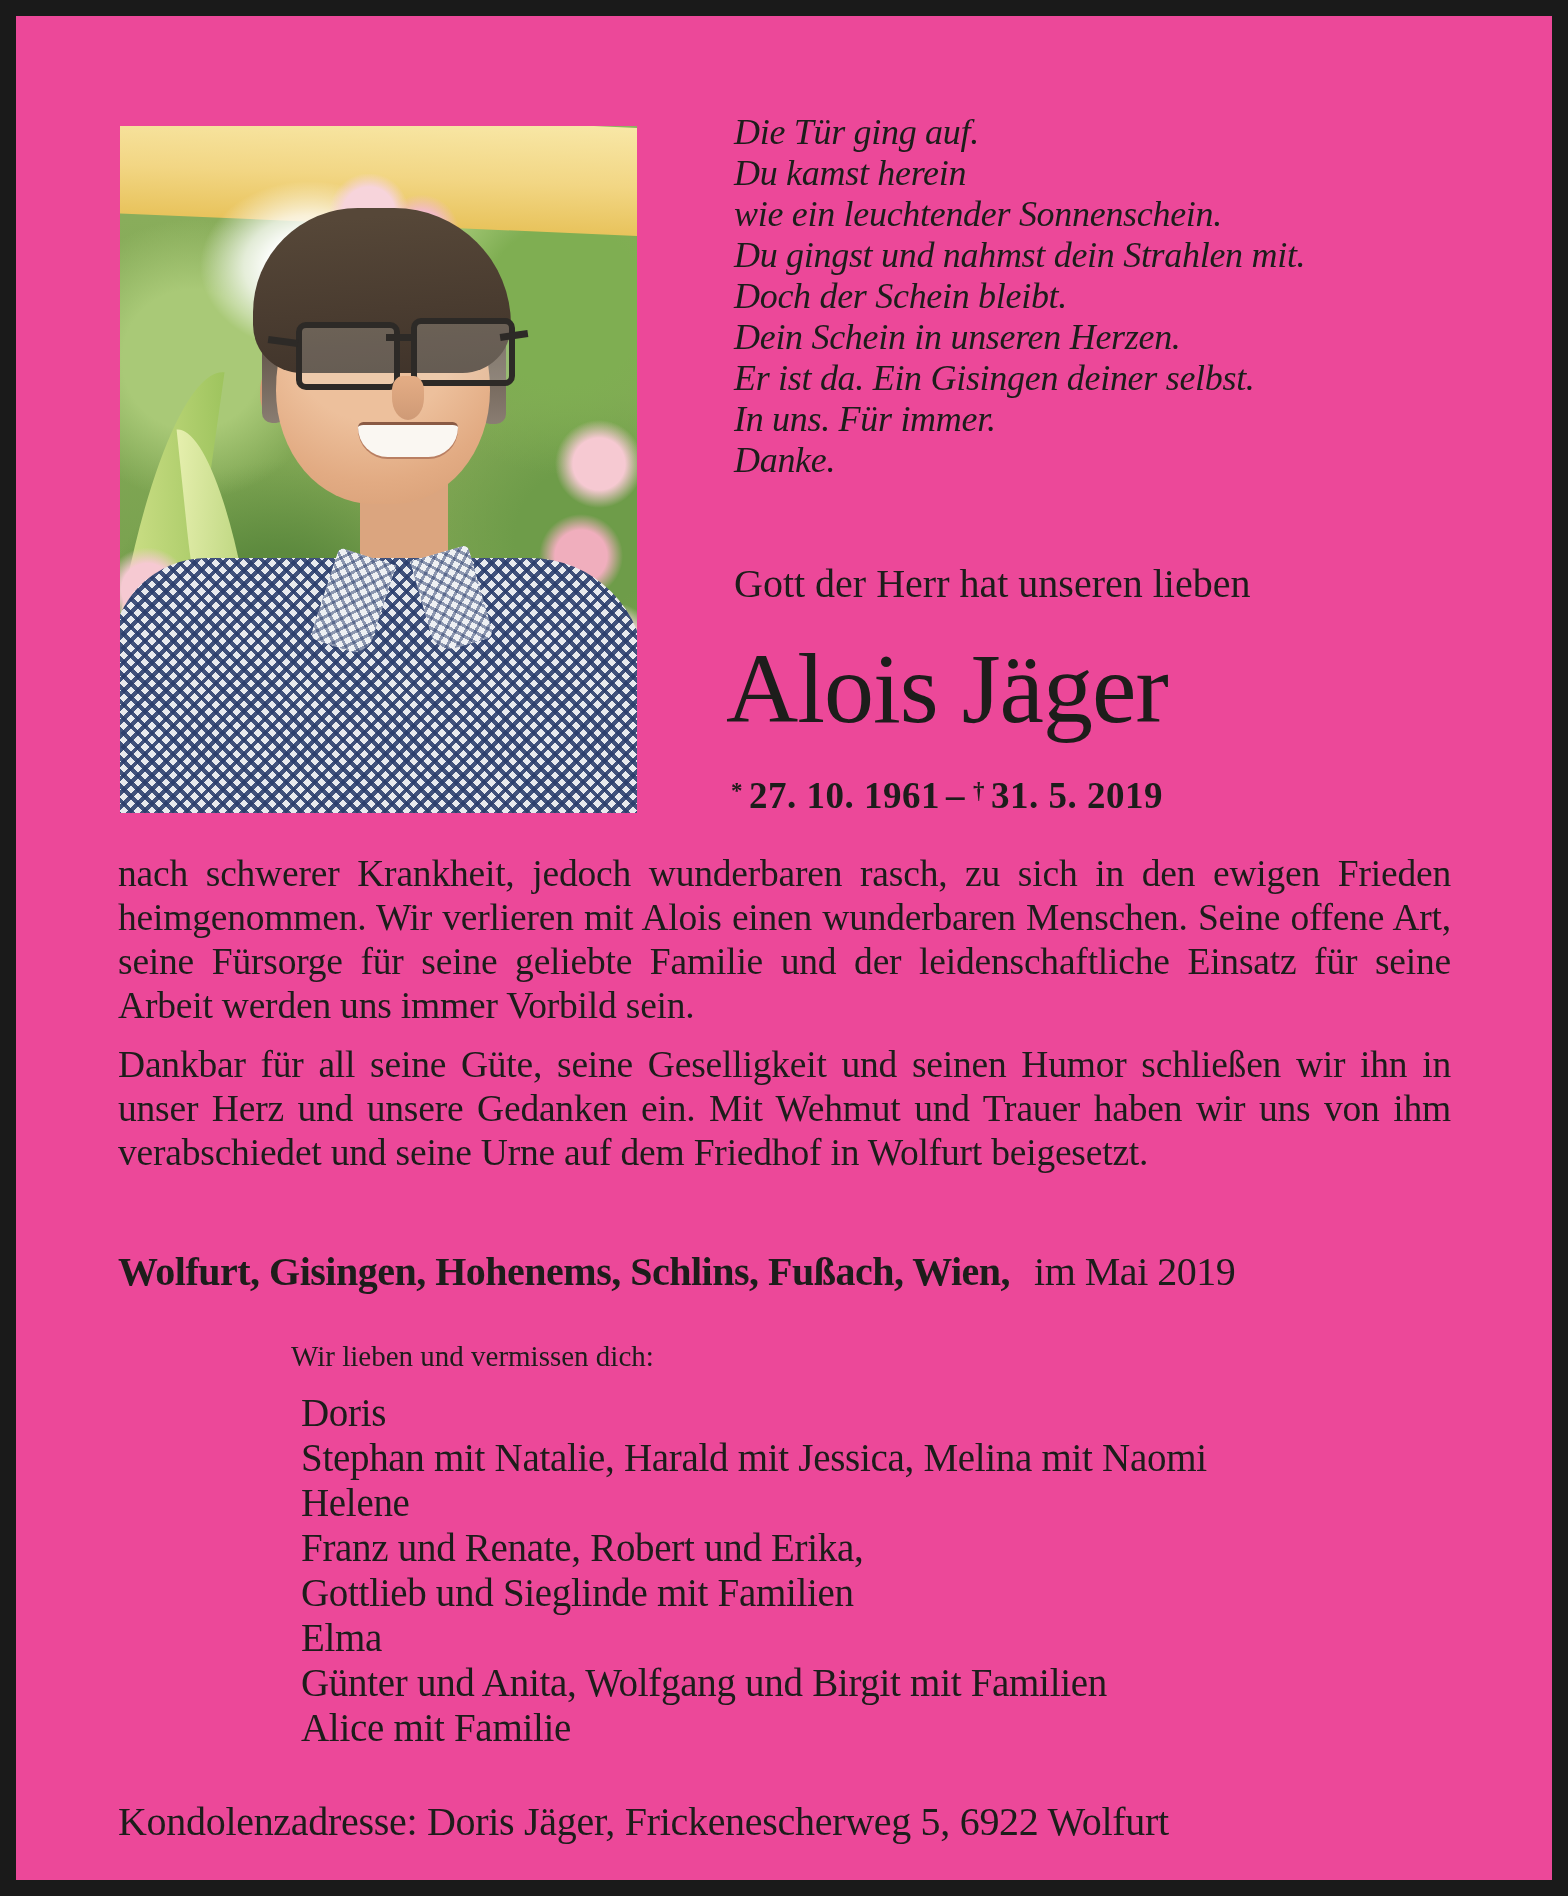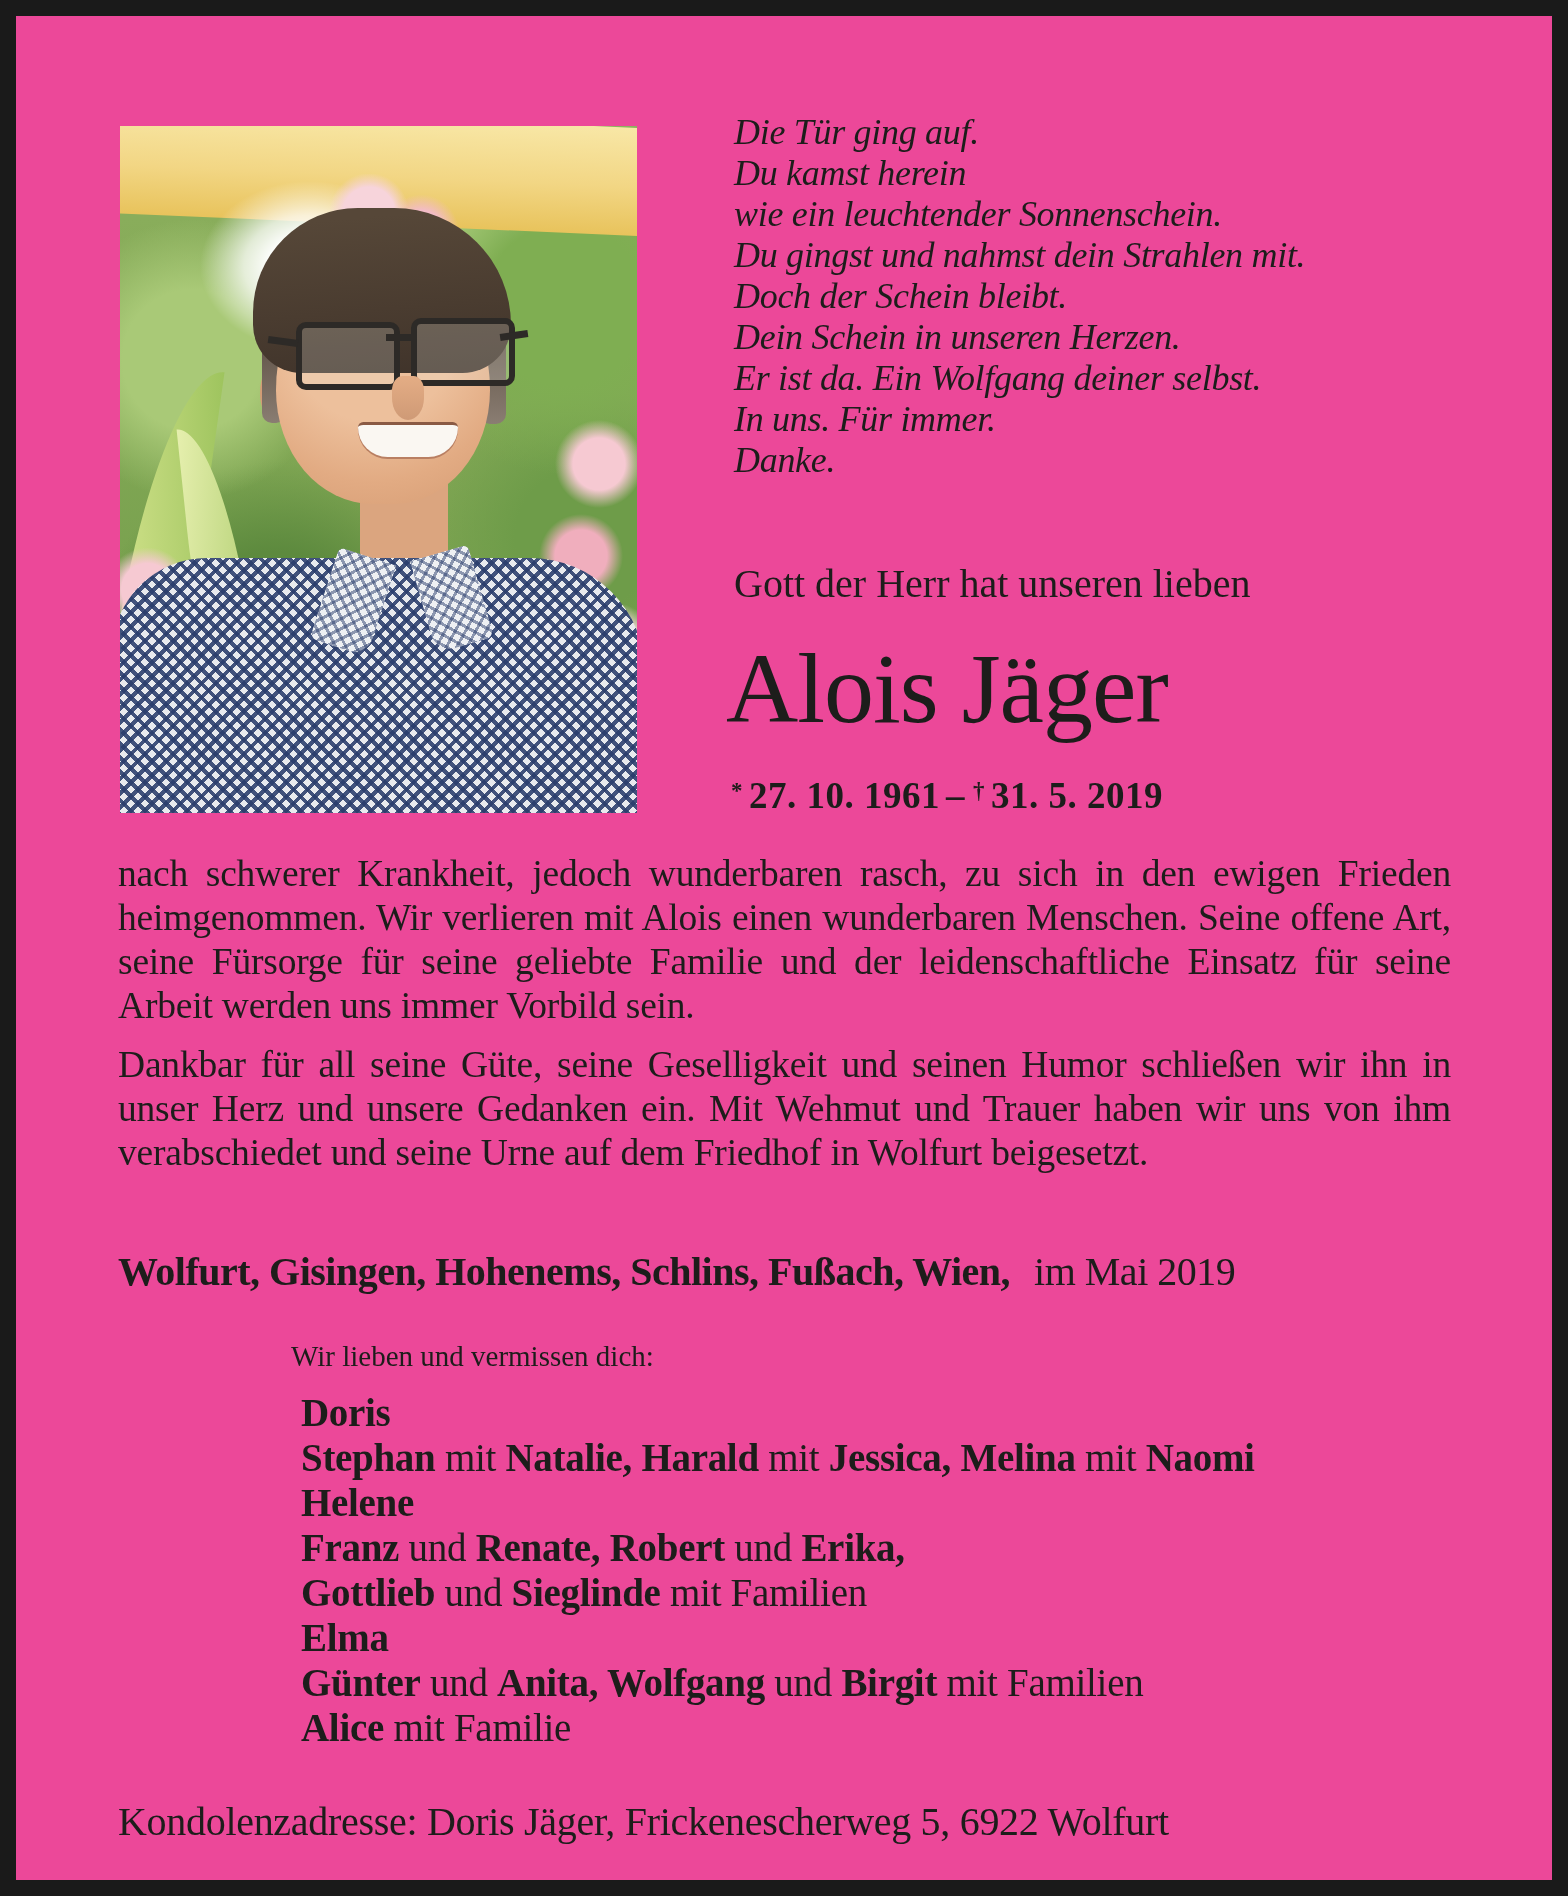--- a/index.html
+++ b/index.html
@@ -112,21 +112,21 @@
   .name{position:absolute;left:726px;top:636px;font-size:100px;line-height:1.05;letter-spacing:-1px;}
   .dates{position:absolute;left:731px;top:774px;font-size:37px;font-weight:bold;letter-spacing:0.5px;}
   .dates .sup{font-size:0.62em;vertical-align:0.42em;margin-right:6px;}
   .dates .sep{margin:0 8px 0 6px;}
   .bodytext{position:absolute;left:118px;top:852px;width:1333px;font-size:37.5px;line-height:44px;text-align:justify;letter-spacing:-0.2px;}
   .bodytext p{margin:0 0 15px 0;}
   .places{position:absolute;left:118px;top:1248px;font-size:40px;letter-spacing:-0.5px;}
   .places .bold{font-weight:bold;margin-right:24px;}
   .farewell{position:absolute;left:291px;top:1340px;font-size:29px;}
   .family{position:absolute;left:301px;top:1390px;font-size:39px;line-height:45px;letter-spacing:-0.3px;}
-  .family .bold{font-weight:bold;}
+  .family .bold{font-weight:normal;}
   .condolence{position:absolute;left:118px;top:1798px;font-size:40px;letter-spacing:-0.3px;}
 </style>
 </head>
 <body>
 
 <div class="sheet">
   <div class="frame"></div>
 
   <div class="photo">
     <div class="photo-bg"></div>
@@ -156,21 +156,21 @@
     <div class="smile"></div>
   </div>
 
   <div class="poem">
     <div>Die Tür ging auf.</div>
     <div>Du kamst herein</div>
     <div>wie ein leuchtender Sonnenschein.</div>
     <div>Du gingst und nahmst dein Strahlen mit.</div>
     <div>Doch der Schein bleibt.</div>
     <div>Dein Schein in unseren Herzen.</div>
-    <div>Er ist da. Ein Wolfgang deiner selbst.</div>
+    <div>Er ist da. Ein Gisingen deiner selbst.</div>
     <div>In uns. Für immer.</div>
     <div>Danke.</div>
   </div>
 
   <div class="intro">Gott der Herr hat unseren lieben</div>
 
   <div class="name">Alois Jäger</div>
 
   <div class="dates">
     <span class="sup">*</span><span>27. 10. 1961</span><span class="sep">–</span><span class="sup">†</span><span>31. 5. 2019</span>

